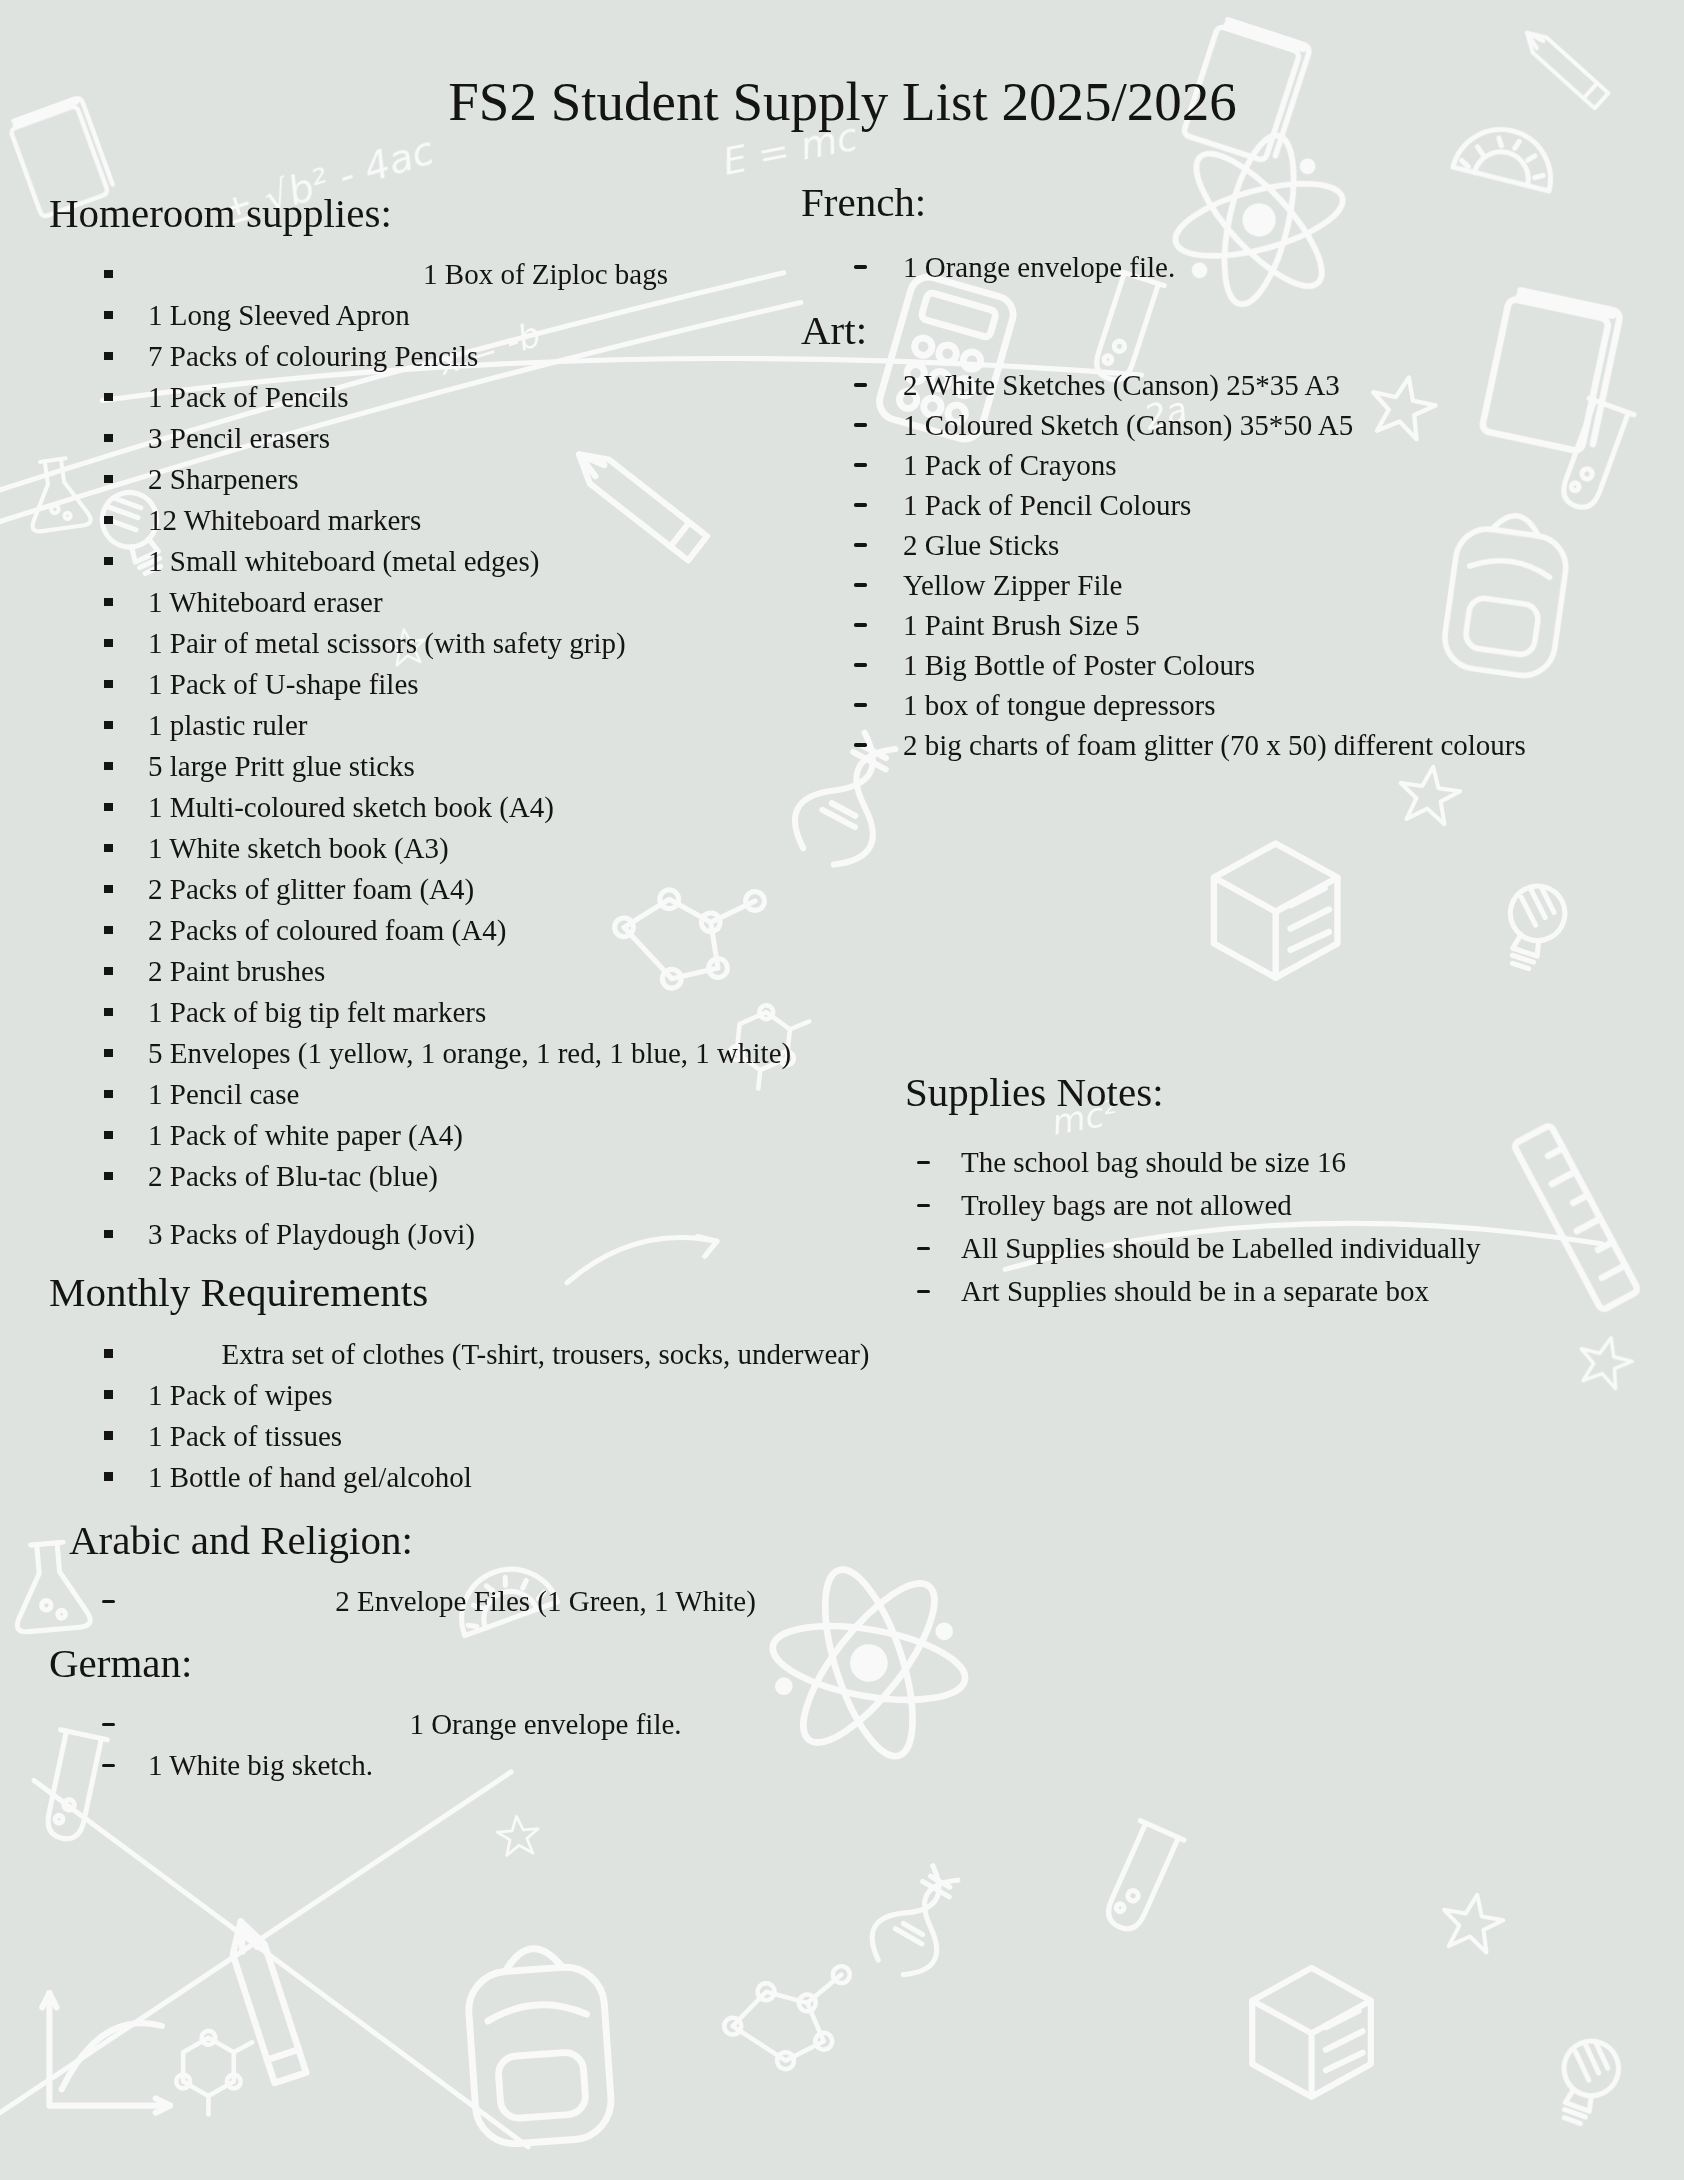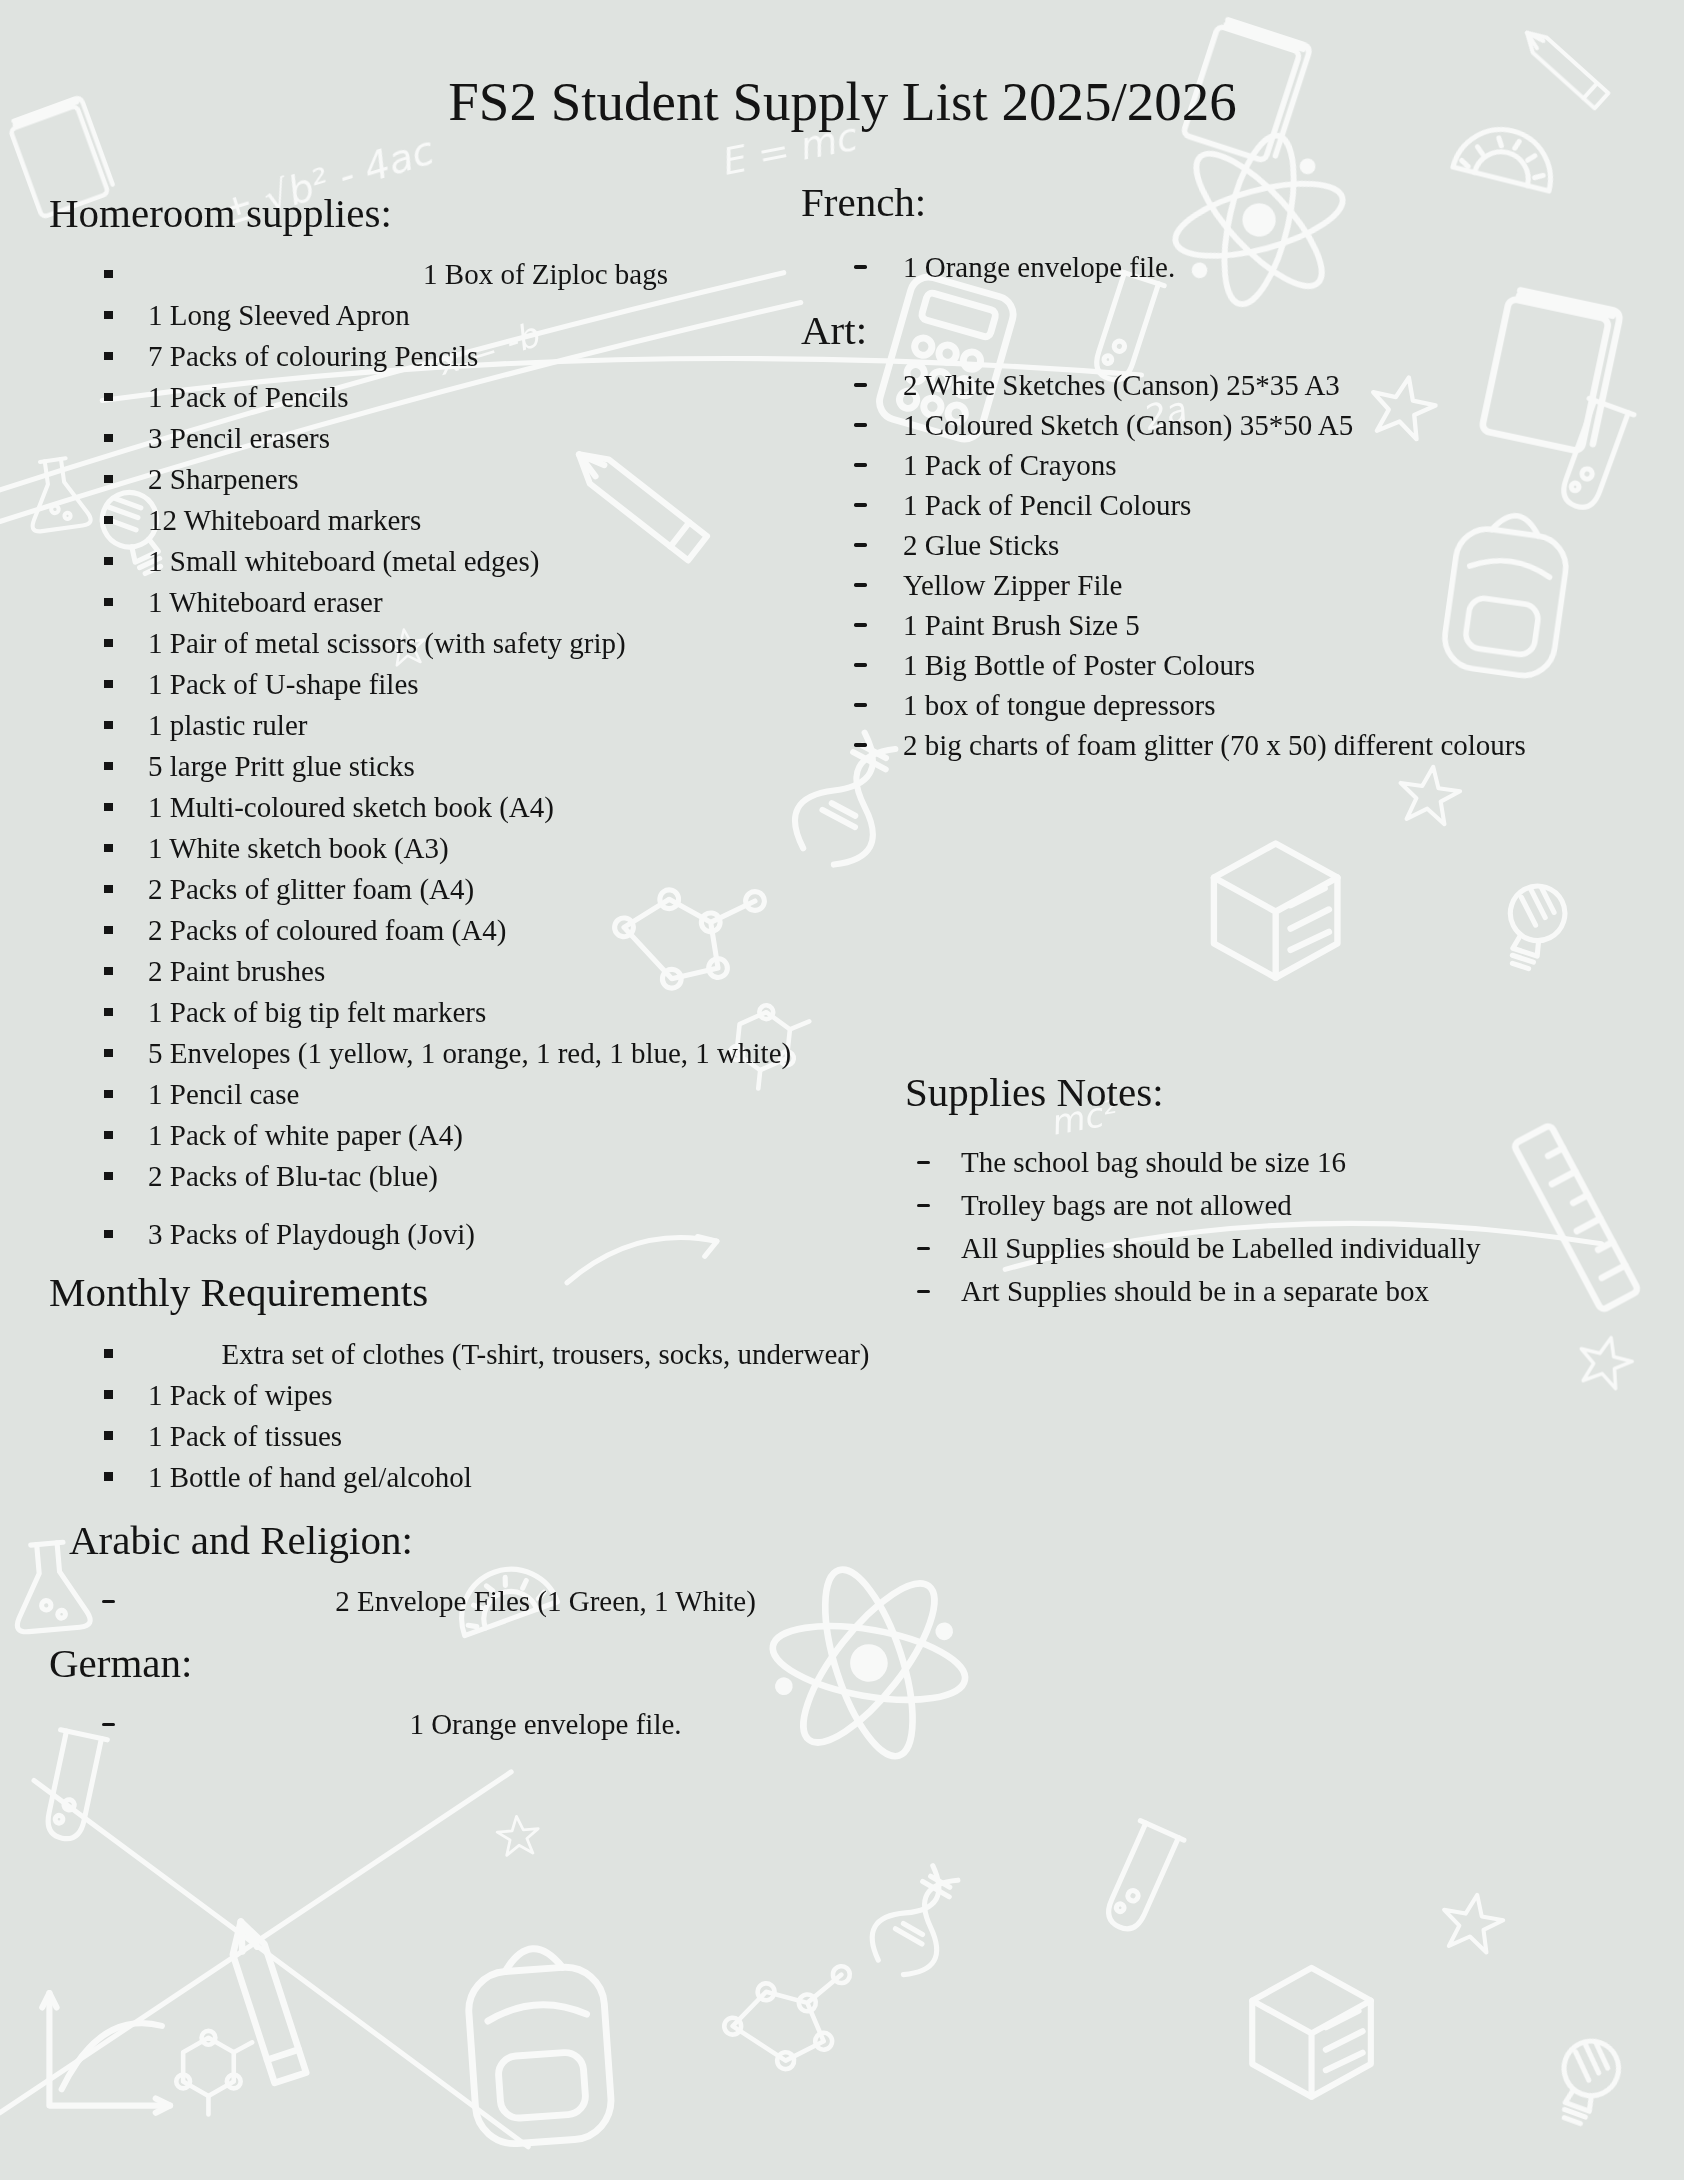--- a/index.html
+++ b/index.html
@@ -265,20 +265,21 @@
     <div class="row gap-first"><span class="sq"></span><span>Extra set of clothes (T-shirt, trousers, socks, underwear)</span></div>
     <div class="row"><span class="sq"></span><span>1 Pack of wipes</span></div>
     <div class="row"><span class="sq"></span><span>1 Pack of tissues</span></div>
     <div class="row"><span class="sq"></span><span>1 Bottle of hand gel/alcohol</span></div>
 
     <div class="heading h-arabic">Arabic and Religion:</div>
     <div class="row gap-first"><span class="dash"></span><span>2 Envelope Files (1 Green, 1 White)</span></div>
 
     <div class="heading h-german">German:</div>
     <div class="row gap-first"><span class="dash"></span><span>1 Orange envelope file.</span></div>
+    <div class="row"><span class="dash"></span><span>1 White big sketch.</span></div>
   </div>
 
   <div class="col col-right">
     <div class="heading">French:</div>
     <div class="row gap-french"><span class="dash"></span><span>1 Orange envelope file.</span></div>
 
     <div class="heading h-art">Art:</div>
     <div class="row gap-art"><span class="dash"></span><span>2 White Sketches (Canson) 25*35 A3</span></div>
     <div class="row"><span class="dash"></span><span>1 Coloured Sketch (Canson) 35*50 A5</span></div>
     <div class="row"><span class="dash"></span><span>1 Pack of Crayons</span></div>

